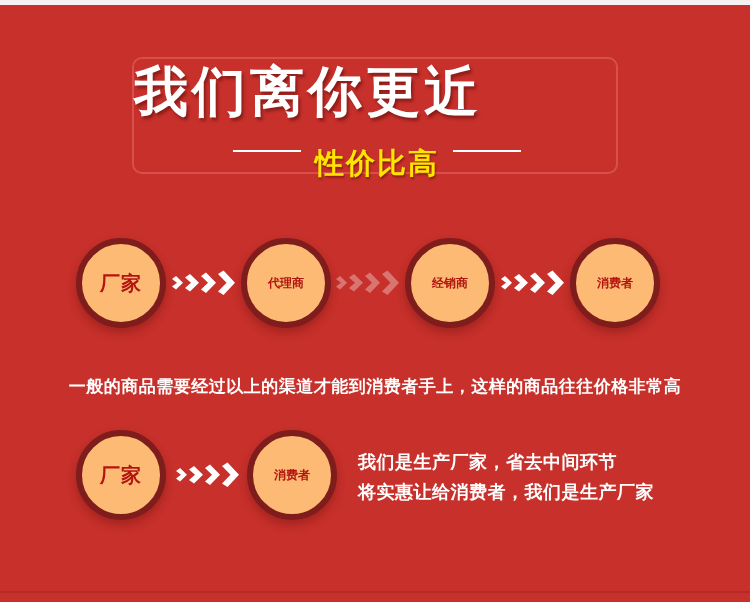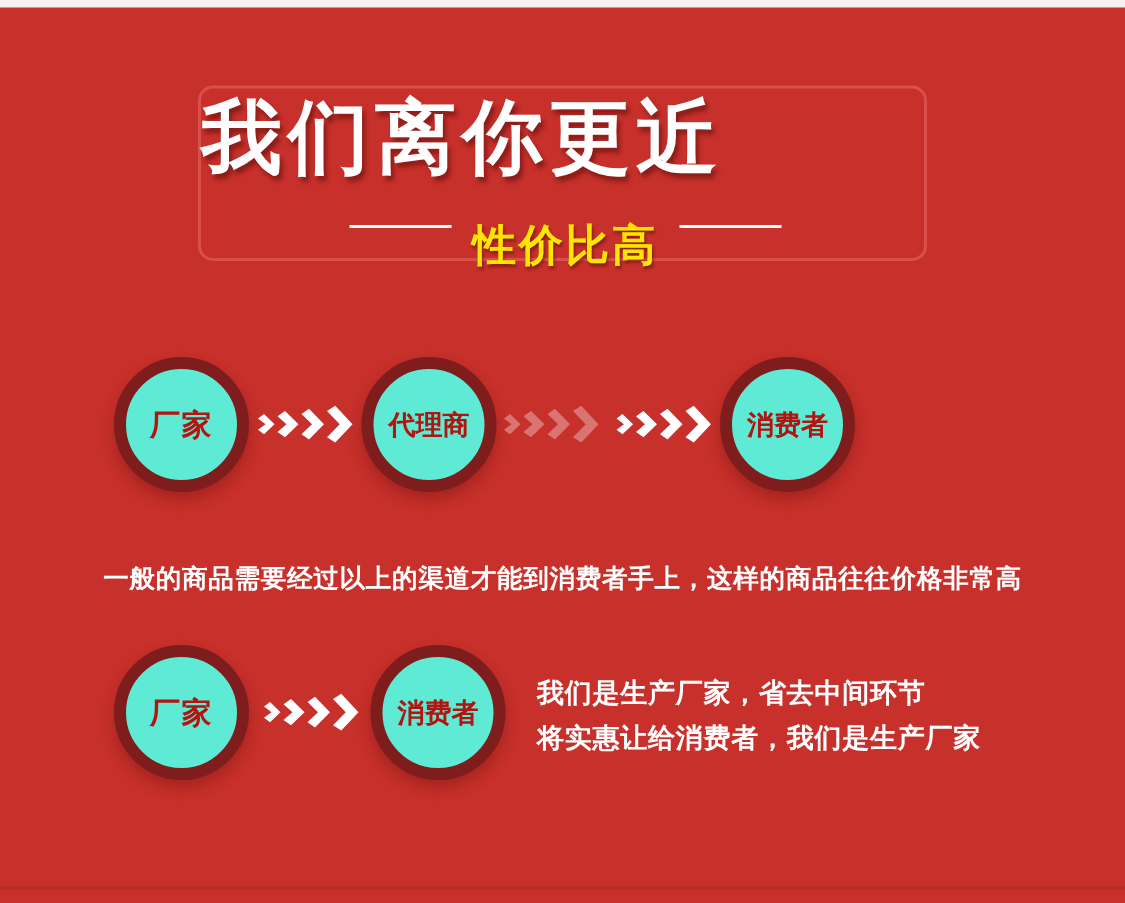--- a/index.html
+++ b/index.html
@@ -93,37 +93,37 @@
     display: flex;
     align-items: center;
   }
   #flow-top  { left: 76px; top: 238px; }
   #flow-bottom { left: 76px; top: 430px; }
 
   .node {
     width: 90px;
     height: 90px;
     border-radius: 50%;
-    background: #5eead4;
-    border: 8px solid #7f1d1d;
+    background: #fdba74;
+    border: 6px solid #7f1d1d;
     box-sizing: border-box;
     display: flex;
     align-items: center;
     justify-content: center;
     box-shadow: 0 5px 9px rgba(110, 16, 14, 0.38);
     flex: none;
   }
   .node-label {
     font-size: 20px;
     font-weight: 700;
     color: #b21410;
     letter-spacing: 1px;
     white-space: nowrap;
   }
-  .node-label.small { font-size: 18px; letter-spacing: 0px; }
+  .node-label.small { font-size: 12px; letter-spacing: 0px; }
 
   
   .arrows {
     display: flex;
     align-items: center;
     flex: none;
   }
   .arrows svg { display: block; }
   .arrows.faded { opacity: 0.33; }
 
@@ -204,20 +204,23 @@
       <svg width="68" height="30" viewBox="0 0 68 30">
         <g fill="#ffffff">
           <polygon points="2,11 6,8 13,14.8 6,21.5 2,18.5 7,14.8"></polygon>
           <polygon points="15,9.5 20,6 29,14.8 20,23.5 15,20 21,14.8"></polygon>
           <polygon points="31,8 36,4.5 46,14.8 36,25 31,21.5 38,14.8"></polygon>
           <polygon points="48,6 53.5,2.5 65,14.8 53.5,27 48,23.5 56.5,14.8"></polygon>
         </g>
       </svg>
     </span>
 
+    <div class="node">
+      <span class="node-label small">经销商</span>
+    </div>
 
     <span class="arrows" id="arrow-3">
       <svg width="68" height="30" viewBox="0 0 68 30">
         <g fill="#ffffff">
           <polygon points="2,11 6,8 13,14.8 6,21.5 2,18.5 7,14.8"></polygon>
           <polygon points="15,9.5 20,6 29,14.8 20,23.5 15,20 21,14.8"></polygon>
           <polygon points="31,8 36,4.5 46,14.8 36,25 31,21.5 38,14.8"></polygon>
           <polygon points="48,6 53.5,2.5 65,14.8 53.5,27 48,23.5 56.5,14.8"></polygon>
         </g>
       </svg>

